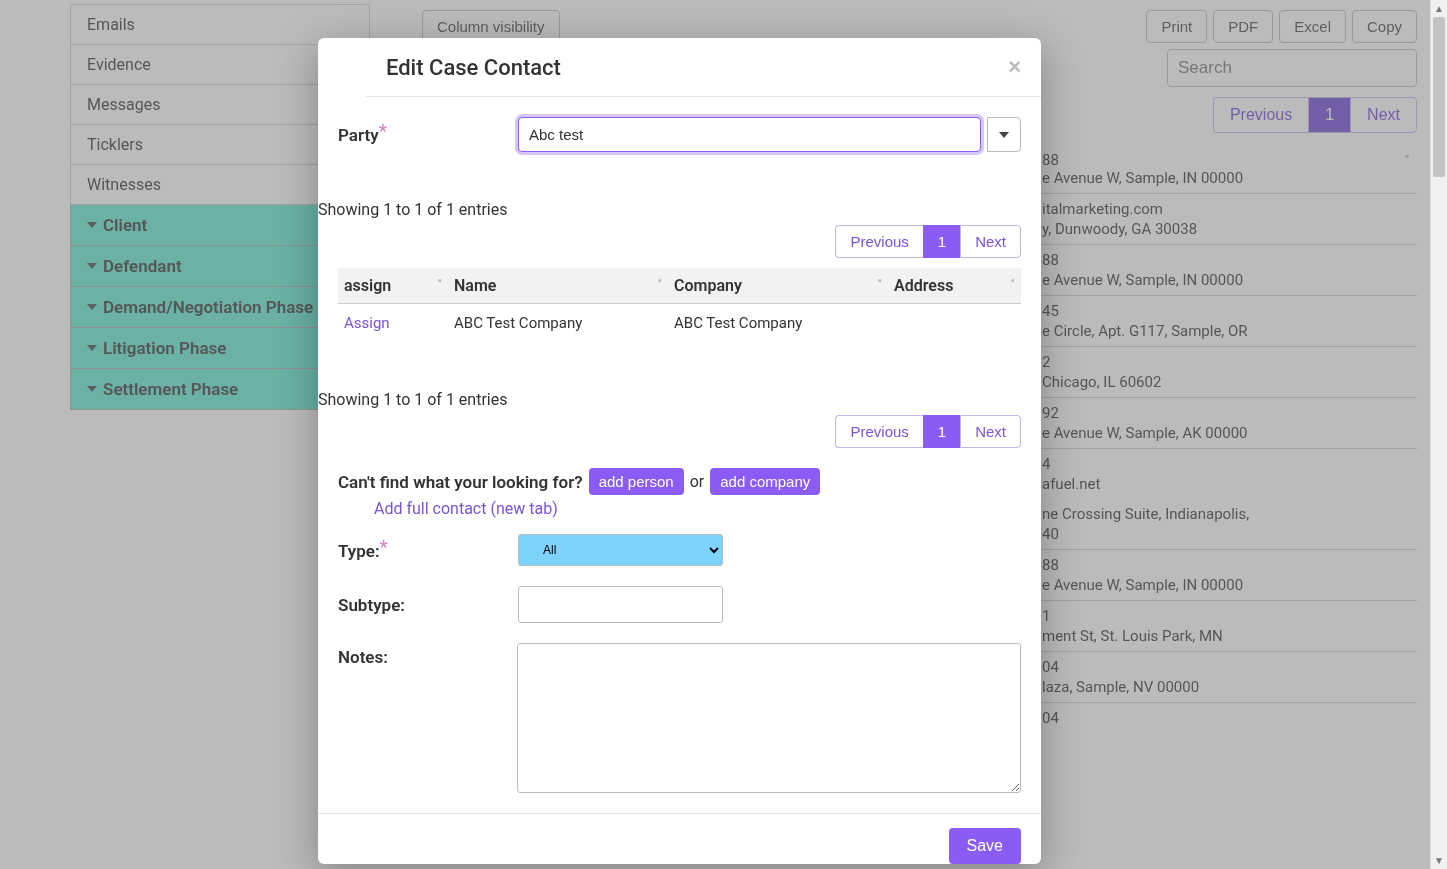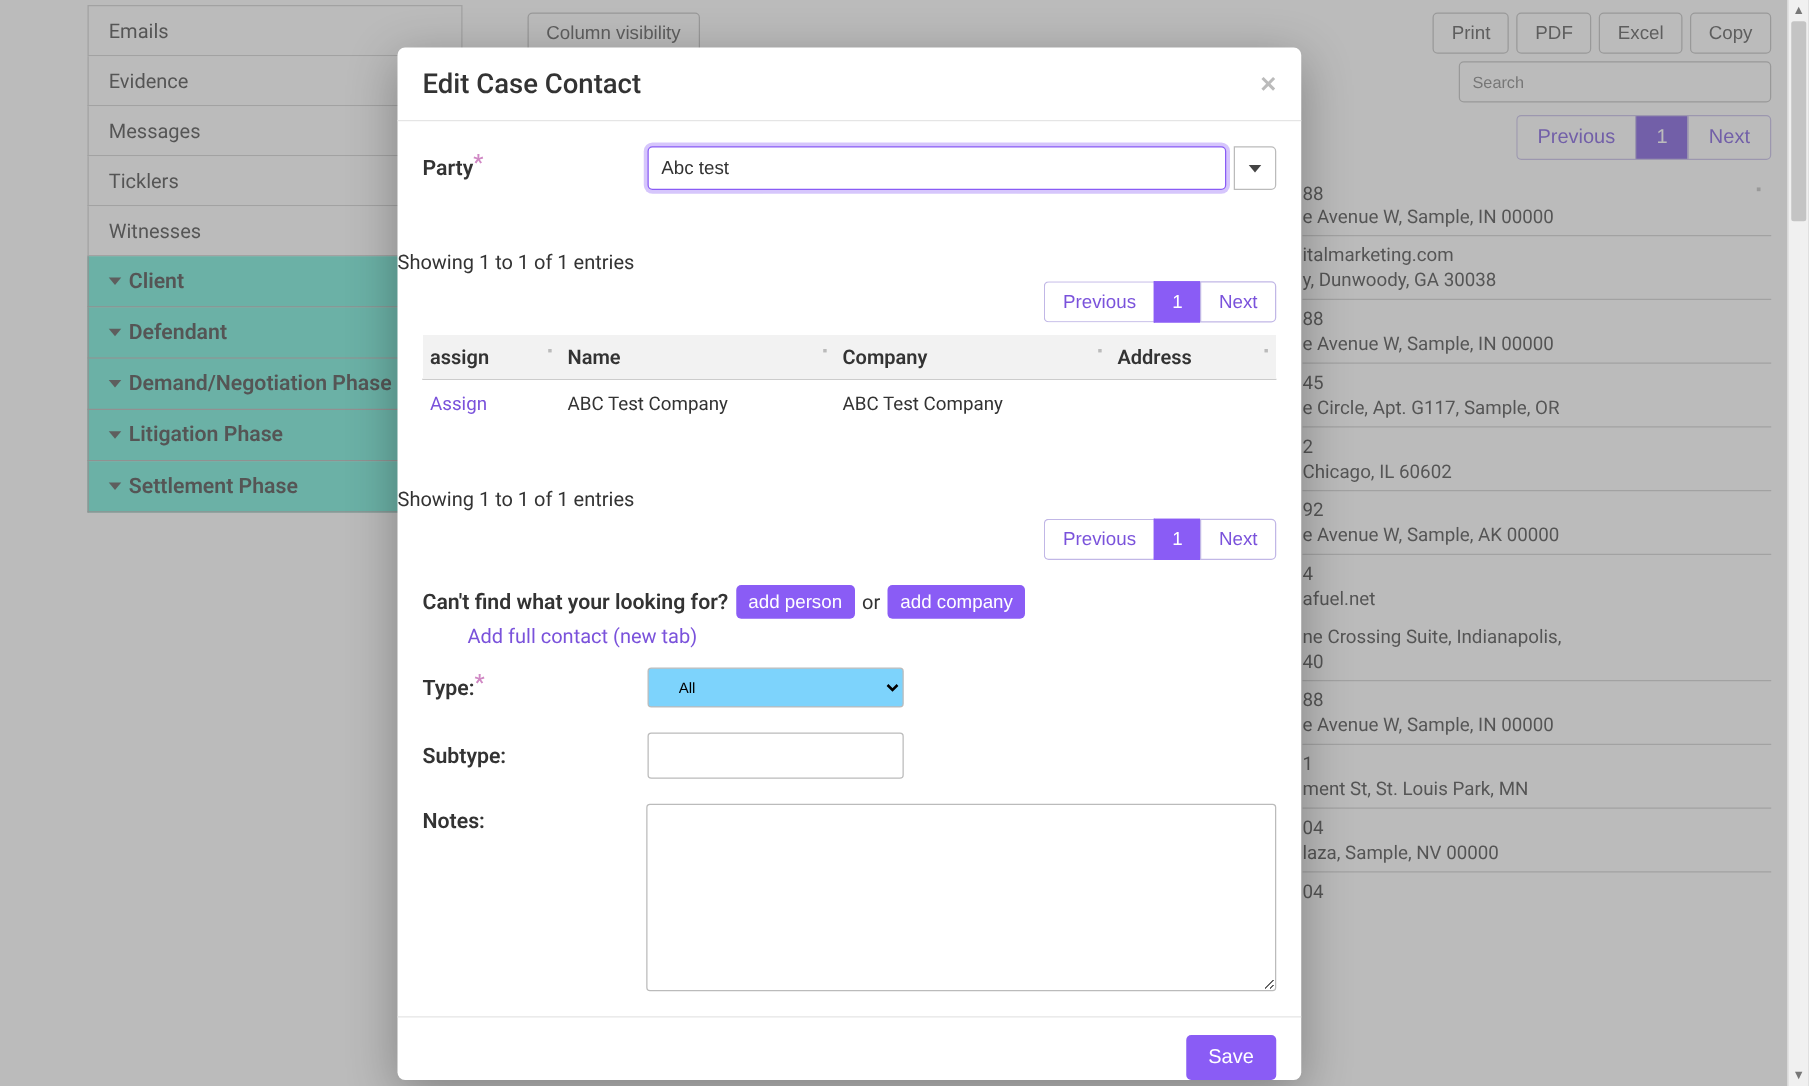--- a/index.html
+++ b/index.html
@@ -75,21 +75,21 @@
     color: #444;
     cursor: pointer;
   }
   .export-buttons { display: flex; gap: 6px; }
   .search-wrap { margin-top: 6px; text-align: right; }
   .search-wrap input {
     border: 1px solid #bbb;
     border-radius: 4px;
     padding: 8px 10px;
     width: 250px;
-    font-size: 13px;
+    font-size: 17px;
   }
   .pagination {
     display: flex;
     justify-content: flex-end;
     margin-top: 10px;
     gap: 0;
   }
   .page-btn {
     border: 1px solid #c1b7e6;
     background: #fff;
@@ -127,20 +127,21 @@
     z-index: 20;
     box-shadow: 0 10px 40px rgba(0,0,0,0.3);
     padding-bottom: 0;
   }
   .modal-header {
     display: flex;
     justify-content: space-between;
     align-items: center;
     padding: 16px 20px;
     border-bottom: 1px solid #e5e5e5;
+    margin-left: 48px;
   }
   .modal-header h2 { font-size: 22px; font-weight: 500; color: #333; }
   .close-x {
     font-size: 22px; font-weight: 700; color: #bbb;
     cursor: pointer; background: none; border: none;
   }
   .modal-body { padding: 20px 0 0 0; }
   .form-row {
     display: flex;
     align-items: center;

